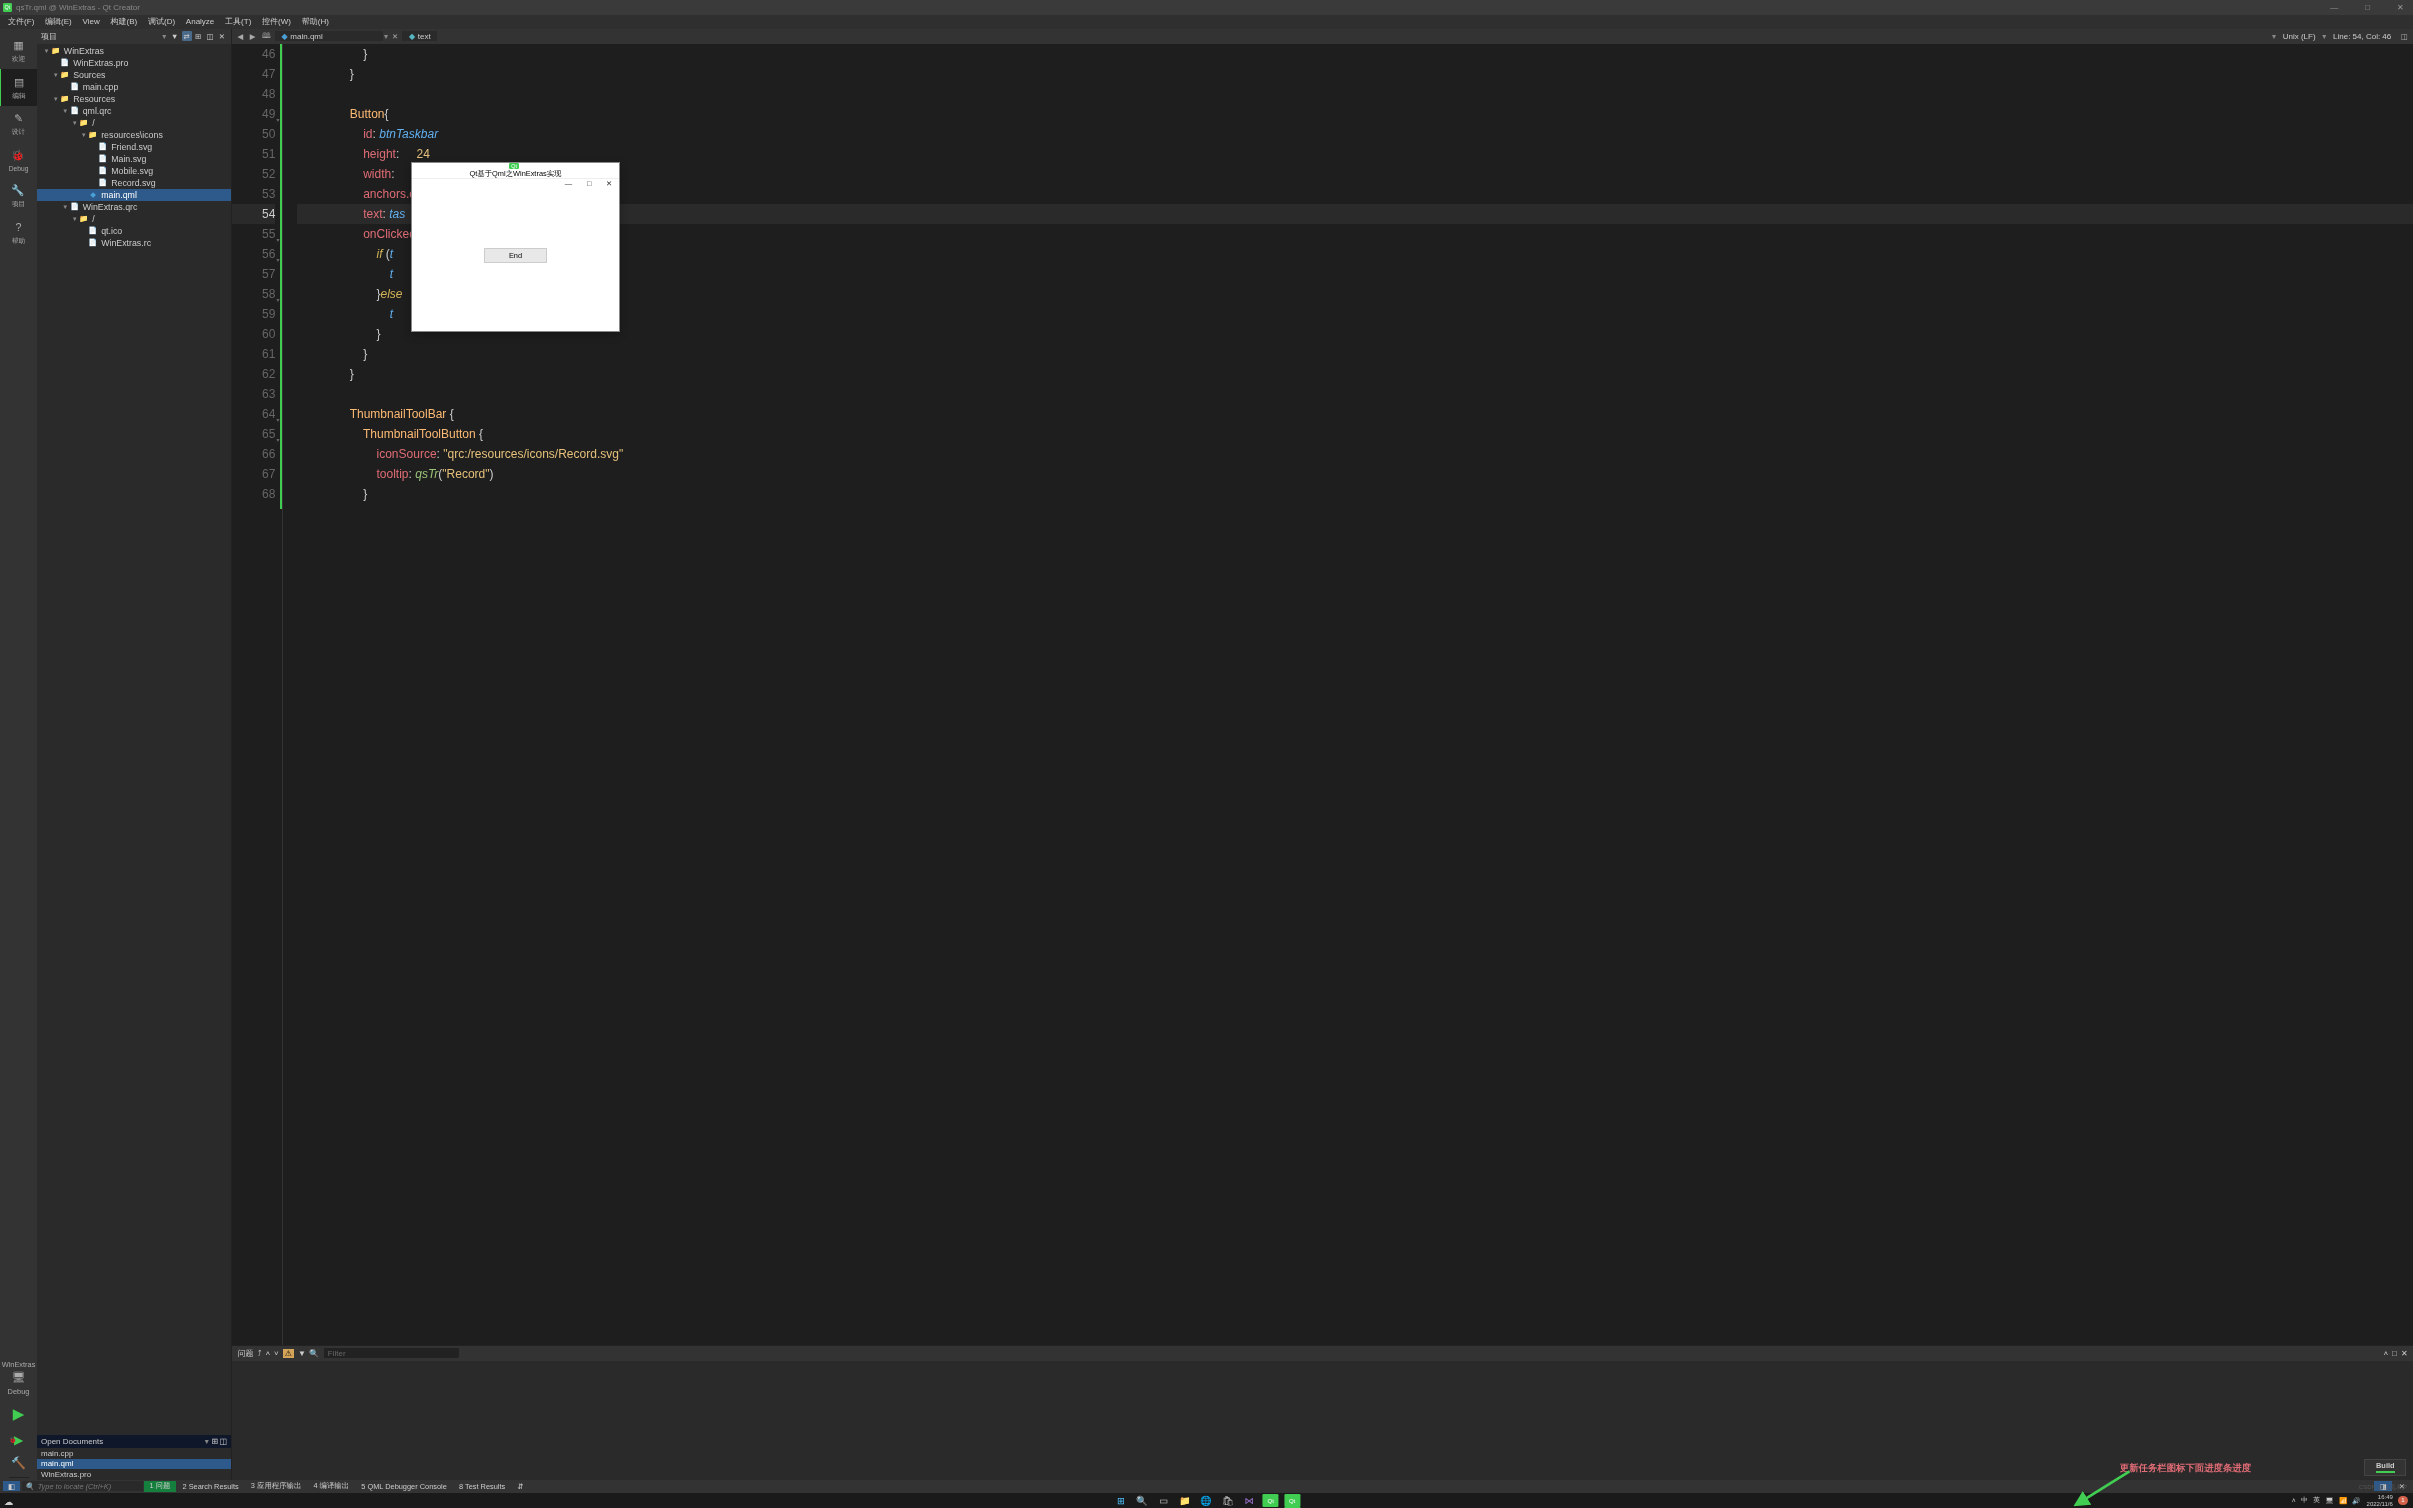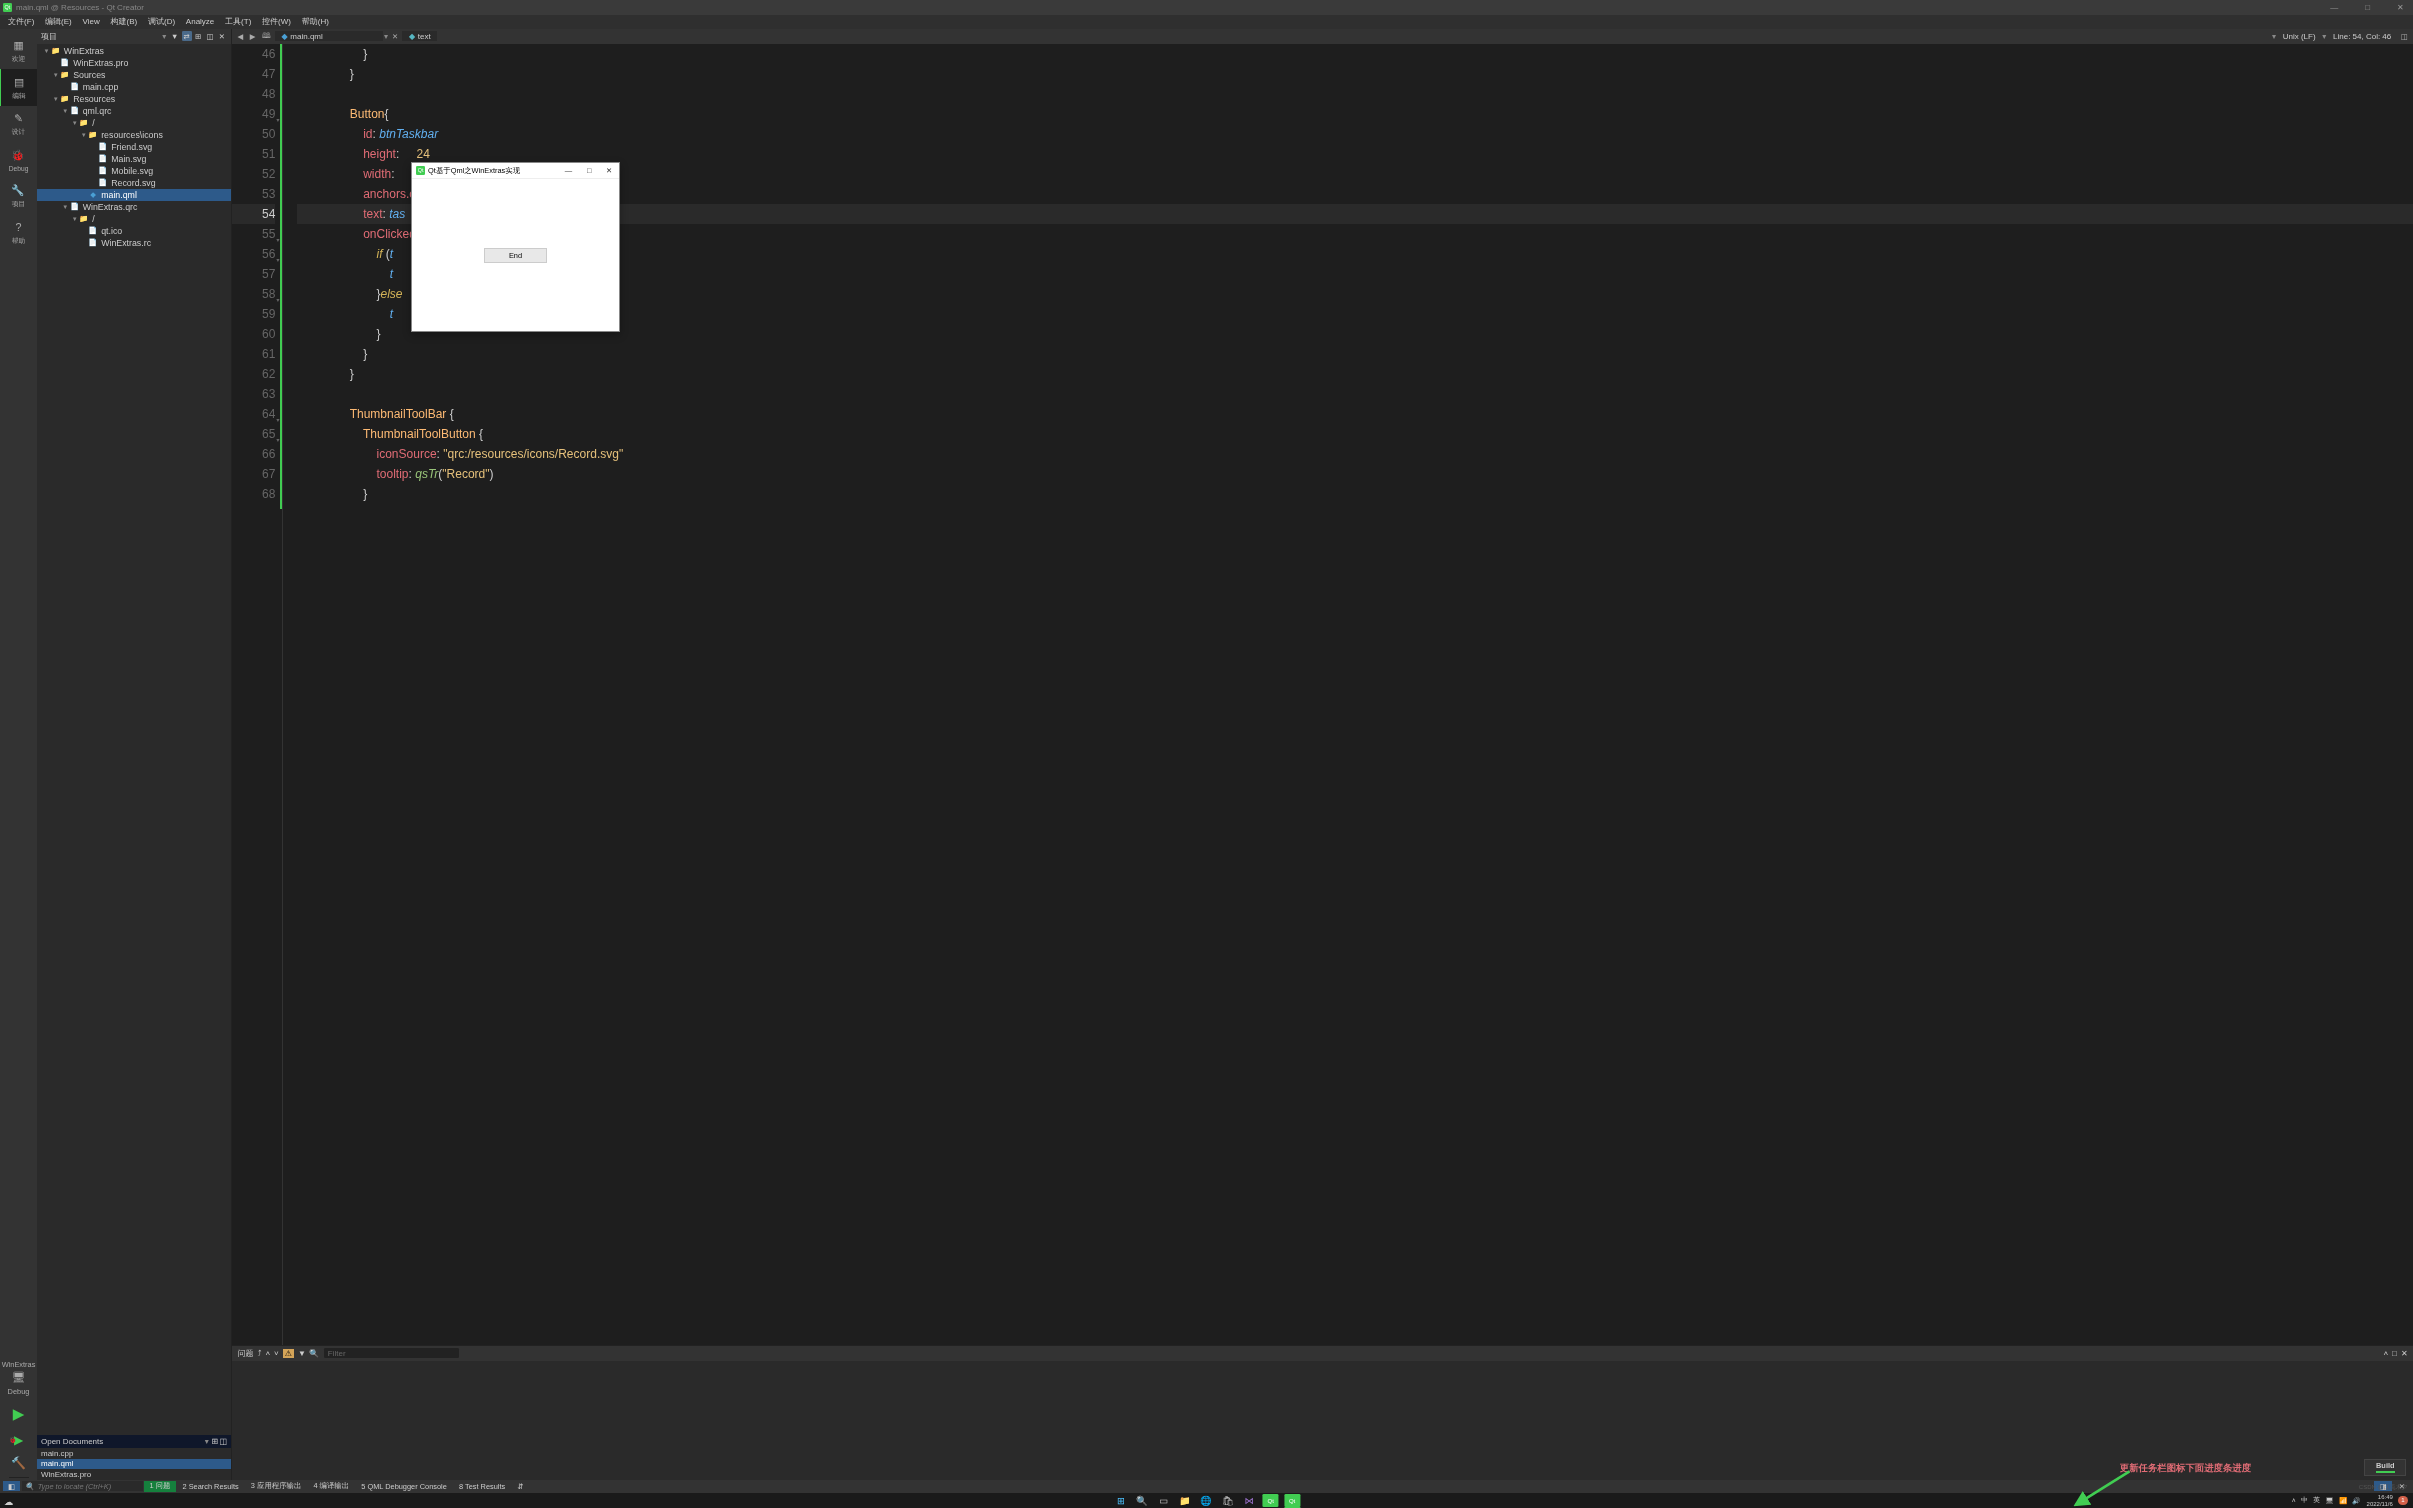--- a/index.html
+++ b/index.html
@@ -99,41 +99,41 @@
     
     
     .taskbar { height: 15px; background: #1a1a1a; display: flex; align-items: center; font-size: 7.4px; }
     .taskbar-center { position: absolute; left: 50%; transform: translateX(-50%); display: flex; gap: 5.4px; align-items: center; }
     .taskbar-icon { width: 16px; height: 13.5px; display: flex; align-items: center; justify-content: center; cursor: pointer; font-size: 9.4px; }
     .taskbar-right { margin-left: auto; display: flex; align-items: center; gap: 5.4px; padding-right: 5.4px; font-size: 6.7px; }
     .tb-time { text-align: right; line-height: 6.7px; font-size: 6px; }
     
     
     .app-window { position: absolute; left: 411px; top: 162px; width: 209px; height: 170px; background: #fff; border: 0.7px solid #888; box-shadow: 0 2.7px 8px rgba(0,0,0,0.3); z-index: 100; color: #000; }
-    .app-titlebar { height: 16px; display: flex; align-items: center; padding: 0 4px; font-size: 7.4px; background: #fff; border-bottom: 0.7px solid #eee; }
+    .app-titlebar { height: 16px; display: flex; align-items: center; padding: 0 4px; font-size: 7.4px; background: #fff; border-bottom: 0.7px solid #eee; flex-direction: column; }
     .app-title-icon { width: 9.4px; height: 9.4px; background: #41cd52; border-radius: 1.3px; margin-right: 2.7px; font-size: 5.4px; color: #fff; display: flex; align-items: center; justify-content: center; }
     .app-titlebar-controls { margin-left: auto; display: flex; gap: 9.4px; color: #333; }
     .app-titlebar-controls span { cursor: pointer; padding: 0 2.7px; }
     .app-body { height: calc(100% - 16px); display: flex; align-items: center; justify-content: center; }
     .app-button { background: #e8e8e8; border: 0.7px solid #ccc; padding: 2px 24px; font-size: 7.4px; cursor: pointer; }
     
     
     .green-arrow { position: absolute; right: 280px; bottom: 0px; width: 67px; height: 40px; z-index: 200; }
     .green-arrow svg { width: 100%; height: 100%; }
     
     .weather { position: absolute; left: 4px; bottom: 1.3px; font-size: 9.4px; color: #ccc; }
     .watermark { position: absolute; right: 5.4px; bottom: 16px; font-size: 6px; color: #555; }
     .badge { width: 9.4px; height: 9.4px; background: #d4614a; border-radius: 50%; display: inline-flex; align-items: center; justify-content: center; font-size: 6px; color: #fff; }
   </style>
 </head>
 <body>
 
 <div class="titlebar">
   <span class="titlebar-icon">Qt</span>
-  <span>main.qml @ Resources - Qt Creator</span>
+  <span>qsTr.qml @ WinExtras - Qt Creator</span>
   <div class="titlebar-controls">
     <span>—</span>
     <span>□</span>
     <span>✕</span>
   </div>
 </div>
 
 <div class="menubar">
   <span class="menubar-item">文件(F)</span>
   <span class="menubar-item">编辑(E)</span>

